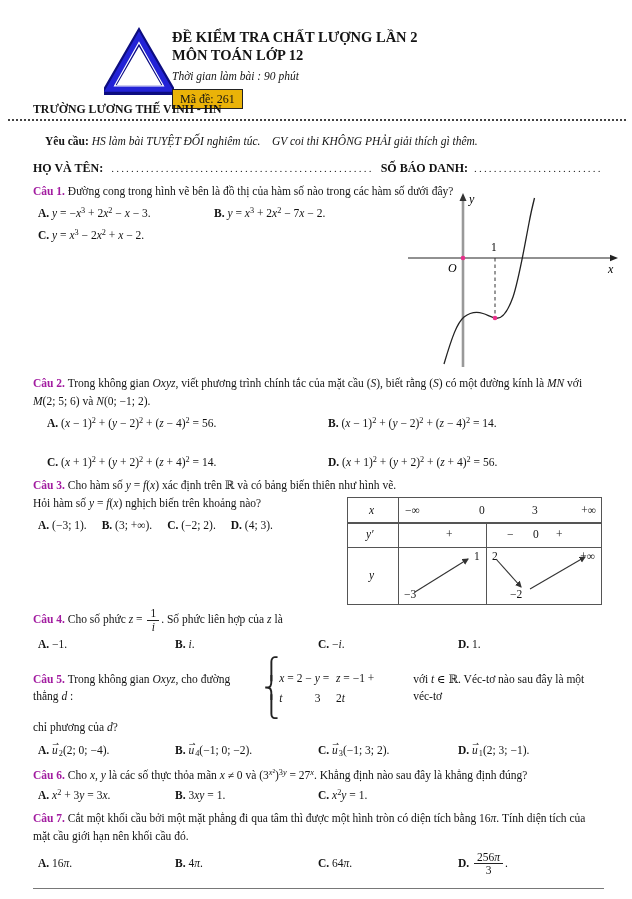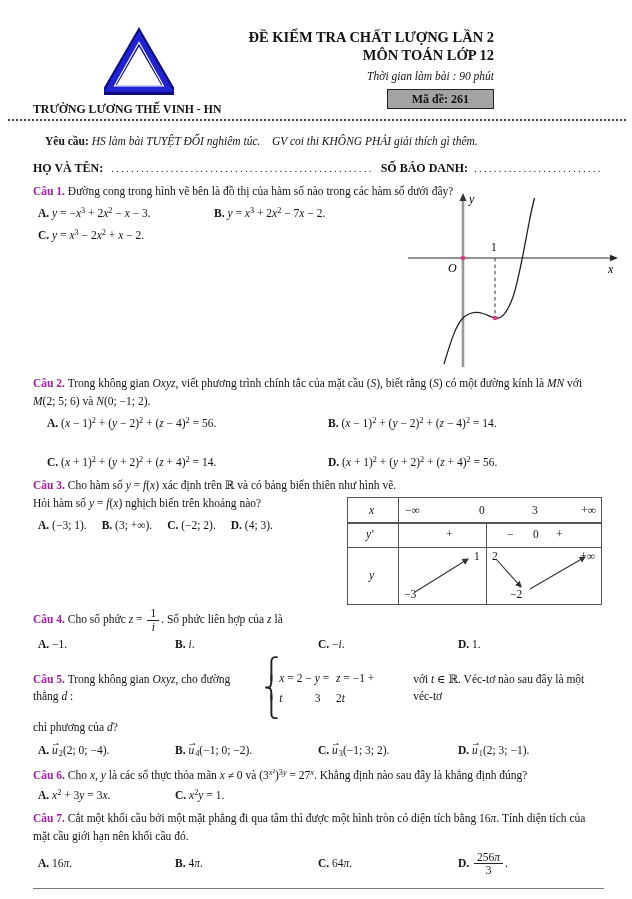--- a/index.html
+++ b/index.html
@@ -10,24 +10,24 @@
     font-size:11.5px; line-height:1.5;
   }
   b, .b { font-weight:bold; }
   i { font-style:italic; }
   sup { font-size:0.72em; vertical-align:0.5em; line-height:0; }
   sub { font-size:0.72em; vertical-align:-0.25em; line-height:0; }
 
   
   .hdr { position:relative; height:125px; }
   .logo { position:absolute; left:104px; top:27px; width:70px; height:80px; }
-  .title-block { position:absolute; left:154px; top:28px; width:340px; text-align:right; }
+  .title-block { position:absolute; left:172px; top:28px; width:340px; text-align:left; }
   .title1, .title2 { font-weight:bold; font-size:14.5px; line-height:1.25; }
   .duration { font-style:italic; font-size:11.5px; margin-top:4px; }
-  .codebox { display:inline-block; border:1.3px solid #222; padding:0 24px; font-weight:bold; font-size:12px; margin-top:3px; background:#a3a3a3; }
+  .codebox { display:inline-block; border:1.3px solid #222; padding:0 7px; font-weight:normal; font-size:12px; margin-top:3px; background:#eab308; }
   .school { position:absolute; left:33px; top:101px; font-weight:bold; font-size:11.8px; }
   .dotline { position:absolute; left:8px; right:6px; top:103px; border-bottom:2px dotted #444; height:16px; }
   .yeucau { margin:8px 30px 0 45px; }
   .yeucau .req { font-style:italic; }
 
   
   .idrow { display:flex; align-items:baseline; margin:9px 30px 0 33px; font-size:12px; }
   .idrow .lbl { font-weight:bold; white-space:nowrap;font-family:Liberation Serif, serif; }
   .dots { overflow:hidden; white-space:nowrap; letter-spacing:2.2px; color:#222; font-size:11px; }
   .dots.grow { flex:1 1 auto; margin:0 8px; }
@@ -251,20 +251,21 @@
       </div>
     </div>
 
     <div class="q6">
       <div class="qline">
         <span class="qlabel">Câu 6.</span>
         <span>Cho <i>x</i>, <i>y</i> là các số thực thỏa mãn <i>x</i> ≠ 0 và (3<sup><i>x</i>²</sup>)<sup>3<i>y</i></sup> = 27<sup><i>x</i></sup>. Khẳng định nào sau đây là khẳng định đúng?</span>
       </div>
       <div class="opts4">
         <span class="opt"><b class="okey">A.</b> <span><i>x</i><sup>2</sup> + 3<i>y</i> = 3<i>x</i>.</span></span>
+        <span class="opt"><b class="okey">B.</b> <span>3<i>xy</i> = 1.</span></span>
         <span class="opt"><b class="okey">C.</b> <span><i>x</i><sup>2</sup><i>y</i> = 1.</span></span>
       </div>
     </div>
 
     <div class="q7">
       <div class="qline">
         <span class="qlabel">Câu 7.</span>
         <span>Cắt một khối cầu bởi một mặt phẳng đi qua tâm thì được một hình tròn có diện tích bằng 16<i>π</i>. Tính diện tích của mặt cầu giới hạn nên khối cầu đó.</span>
       </div>
       <div class="opts4 opts4f">

